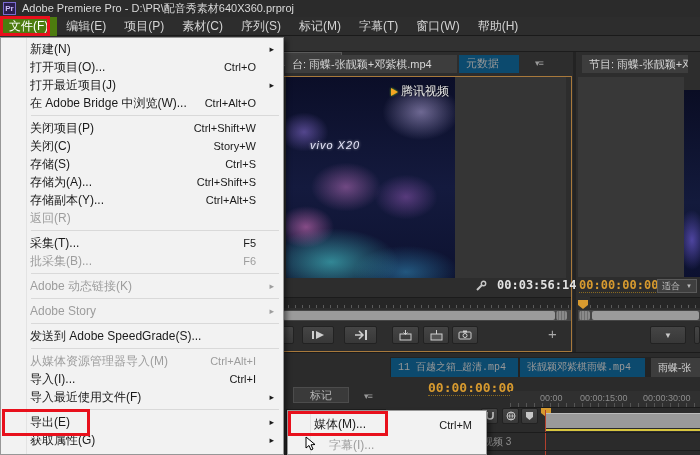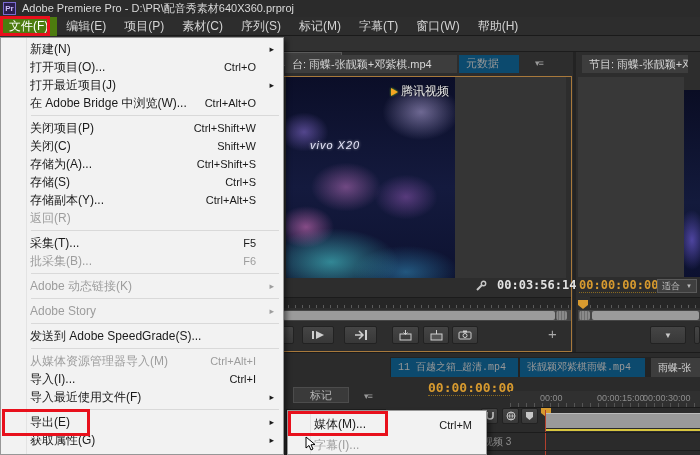--- a/index.html
+++ b/index.html
@@ -98,21 +98,21 @@
   .mi.dis,.mi.dis .sc,.mi.dis .ar{color:#9d9d9d;}
   .msep{height:7px;display:flex;align-items:center;}
   .msep div{height:1px;background:#d9d9d9;width:248px;margin-left:30px;}
 
   
   #export-sub{position:absolute;left:287px;top:410px;width:200px;height:45px;background:#f2f2f2;border:1px solid #979797;box-shadow:3px 3px 5px rgba(0,0,0,.45);z-index:11;
     background-image:linear-gradient(#e3e3e3,#e3e3e3);background-size:1px 100%;background-position:22px 0;background-repeat:no-repeat;padding-top:3px;}
   .smi{position:relative;height:21px;display:flex;align-items:center;font-size:12px;color:#1a1a1a;}
   .smi .lbl{margin-left:26px;white-space:nowrap;}
   .smi .sc{position:absolute;right:14px;font-size:11px;}
-  .smi.dis{color:#9d9d9d;}
+  .smi.dis{color:#9d9d9d;padding-left:15px;}
 
   
   .redbox{position:absolute;border:3px solid #e8101c;z-index:20;pointer-events:none;}
   #red-file{left:0px;top:16px;width:50px;height:20px;}
   #red-export{left:2px;top:409px;width:88px;height:27px;}
   #red-media{left:288px;top:411px;width:100px;height:25px;}
 
   #cursor{position:absolute;left:305px;top:436px;z-index:22;}
 </style>
 </head>
@@ -237,21 +237,21 @@
   <div class="panel" id="tl-panel">
     <div id="tl-tabs">
       <div class="tab unsel" style="left:1px;width:127px;">11 百越之箱_超清.mp4</div>
       <div class="tab unsel" style="left:130px;width:125px;">张靓颖邓紫棋雨蝶.mp4</div>
       <div class="tab sel" style="left:261px;width:57px;">雨蝶-张</div>
     </div>
     <div id="tl-tc" class="tc">00:00:00:00</div>
 
     <div id="tl-ruler">
       <span style="left:30px;">00:00</span>
-      <span style="left:87px;">00:00:15:00</span>
+      <span style="left:70px;">00:00:15:00</span>
       <span style="left:133px;">00:00:30:00</span>
     </div>
 
     <div class="tl-icon" style="left:91px;top:55px;">
       <svg width="10" height="10" viewBox="0 0 10 10">
           <path d="M2 1 v4 a3 3 0 0 0 6 0 v-4" fill="none" stroke="#c8c8c8" stroke-width="1.6"></path>
         </svg>
     </div>
     <div class="tl-icon" style="left:112px;top:55px;">
       <svg width="10" height="10" viewBox="0 0 10 10">
@@ -299,29 +299,29 @@
       </div>
     <div class="msep">
         <div></div>
       </div>
     <div class="mi">
         <span class="lbl">关闭项目(P)</span>
         <span class="sc">Ctrl+Shift+W</span>
       </div>
     <div class="mi">
         <span class="lbl">关闭(C)</span>
-        <span class="sc">Shift+W</span>
+        <span class="sc">Story+W</span>
+      </div>
+    <div class="mi">
+        <span class="lbl">存储(S)</span>
+        <span class="sc">Ctrl+S</span>
       </div>
     <div class="mi">
         <span class="lbl">存储为(A)...</span>
         <span class="sc">Ctrl+Shift+S</span>
-      </div>
-    <div class="mi">
-        <span class="lbl">存储(S)</span>
-        <span class="sc">Ctrl+S</span>
       </div>
     <div class="mi">
         <span class="lbl">存储副本(Y)...</span>
         <span class="sc">Ctrl+Alt+S</span>
       </div>
     <div class="mi dis">
         <span class="lbl">返回(R)</span>
       </div>
     <div class="msep">
         <div></div>

